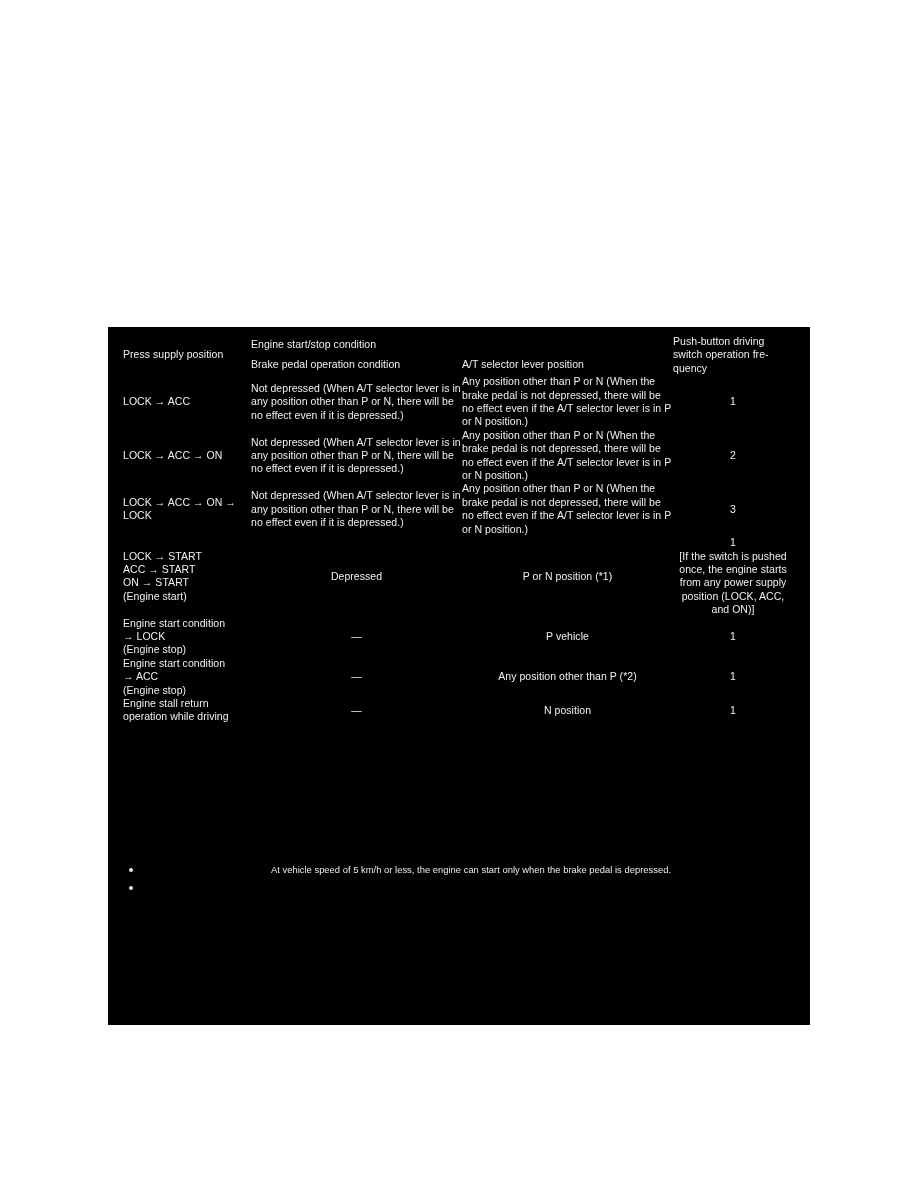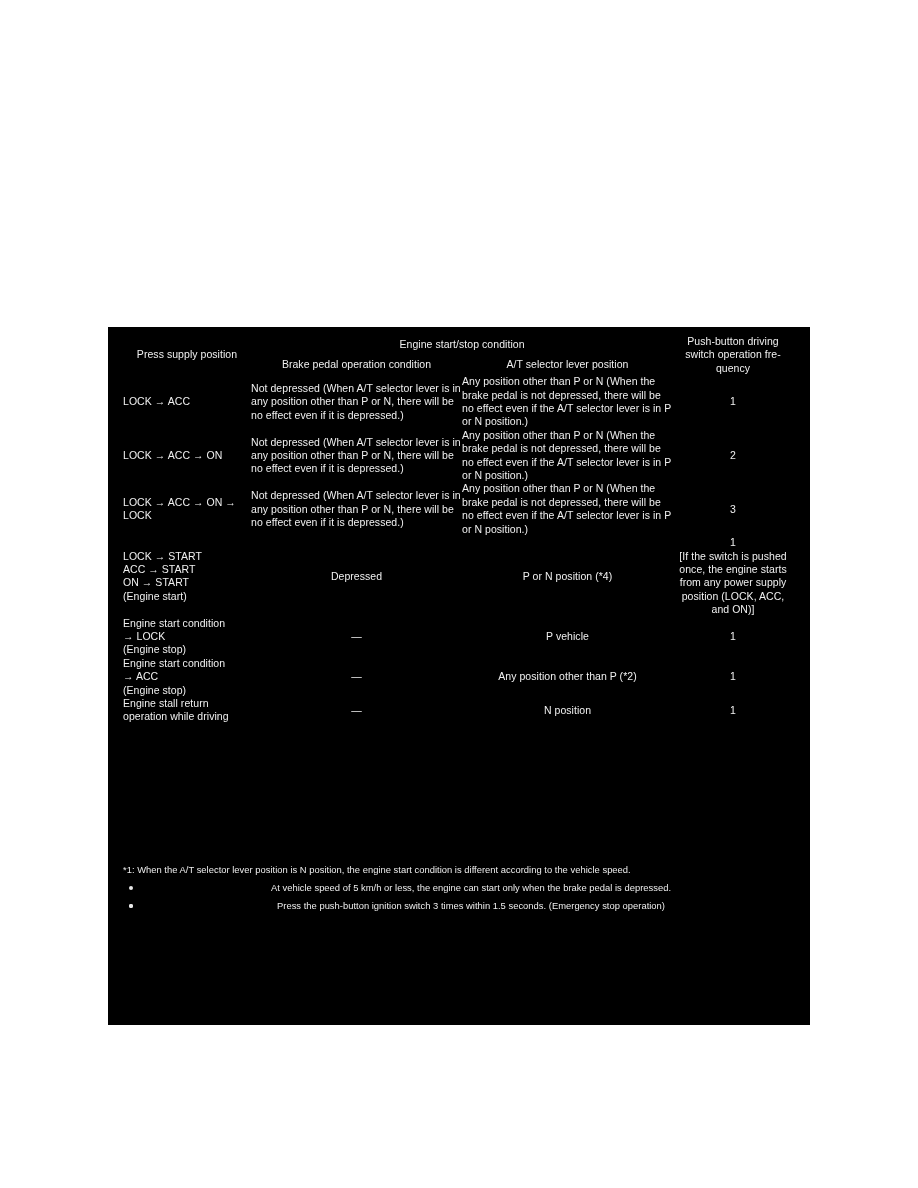--- a/index.html
+++ b/index.html
@@ -55,21 +55,21 @@
   col.c3 { width: 211px; }
   col.c4 { width: 120px; }
 
   
   .rule-top    { border-top: 2px solid #ffffff; }
   .rule-b      { border-bottom: 1px solid #cfcfcf; }
   .rule-b2     { border-bottom: 2px solid #ffffff; }
   .rule-r      { border-right: 1px solid #a8a8a8; }
 
   .hd {
-    text-align: center;
+    text-align: left;
     padding: 5px 6px;
   }
   .cell {
     padding: 7px 8px;
   }
   .cell-left   { text-align: left; }
   .cell-center { text-align: center; }
 
   .row-h { }
 
@@ -157,21 +157,21 @@
         </tr>
 
         <tr>
           <td class="cell cell-left rule-b rule-r">
             <span>LOCK → START</span><br>
             <span>ACC → START</span><br>
             <span>ON → START</span><br>
             <span>(Engine start)</span>
           </td>
           <td class="cell cell-center rule-b rule-r">Depressed</td>
-          <td class="cell cell-center rule-b rule-r">P or N position (*4)</td>
+          <td class="cell cell-center rule-b rule-r">P or N position (*1)</td>
           <td class="cell cell-center rule-b">
             <span>1</span><br>
             <span>[If the switch is pushed once, the engine starts from any power supply position (LOCK, ACC, and ON)]</span>
           </td>
         </tr>
 
         <tr>
           <td class="cell cell-left rule-b rule-r">
             <span>Engine start condition</span><br>
             <span>→ LOCK</span><br>
@@ -200,27 +200,22 @@
           </td>
           <td class="cell cell-center rule-b2 rule-r">—</td>
           <td class="cell cell-center rule-b2 rule-r">N position</td>
           <td class="cell cell-center rule-b2">1</td>
         </tr>
       </tbody>
     </table>
   </div>
 
   <div class="notes">
-    <p class="note-p">*1: When the A/T selector lever position is N position, the engine start condition is different according to the vehicle speed.</p>
     <p class="note-bullet">
       <span class="dot"></span>
       <span>At vehicle speed of 5 km/h or less, the engine can start only when the brake pedal is depressed.</span>
     </p>
     <p class="note-bullet">
       <span class="dot"></span>
     </p>
-    <p class="note-bullet">
-      <span class="dot"></span>
-      <span>Press the push-button ignition switch 3 times within 1.5 seconds. (Emergency stop operation)</span>
-    </p>
   </div>
 
 </div>
 
 </body></html>

